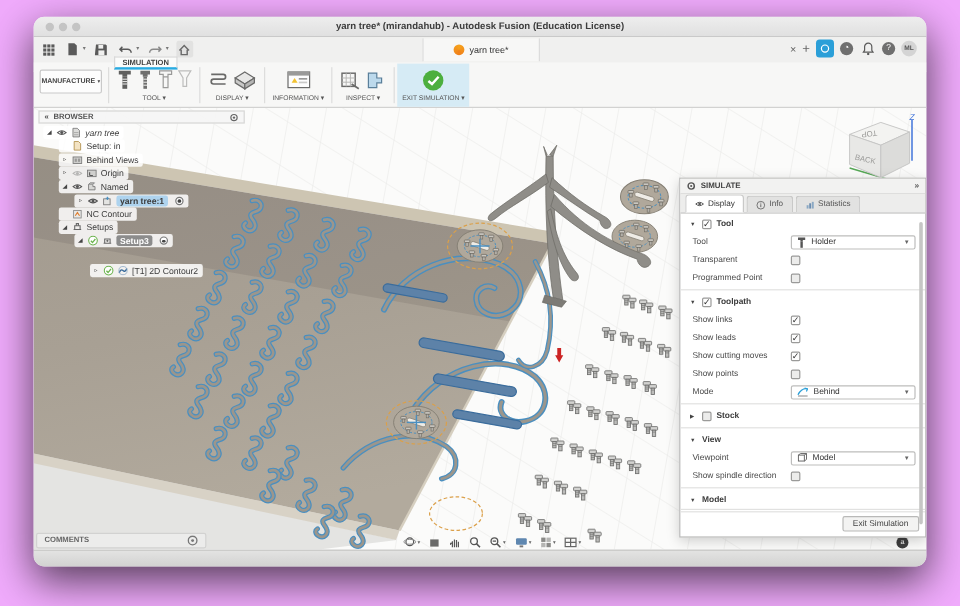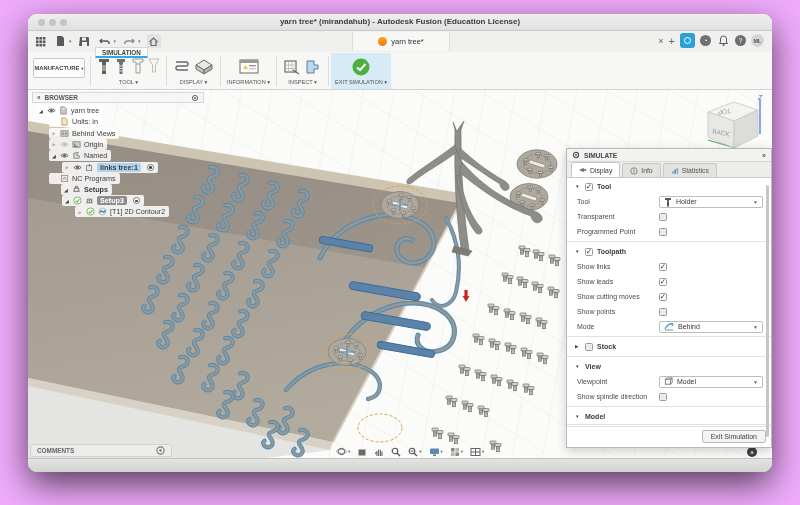--- a/index.html
+++ b/index.html
@@ -461,21 +461,21 @@
         <div class="br-header">
           <span>«</span>
           <span>BROWSER</span>
           <span class="grow"></span>
           <svg width="8" height="8">
               <circle cx="4" cy="4" r="2.6" fill="none" stroke="#666" stroke-width="1"></circle>
               <circle cx="4" cy="4" r="1" fill="#666"></circle>
             </svg>
         </div>
         <div id="browser-rows" style="position: relative; height: 117px;">
-            <div class="br-row" style="top: 2px; left: 4px; position: absolute;">
+            <div class="br-row" style="top: 2px; left: 4px; position: absolute; font-style: italic;">
               <span class="br-pill">
                 <span class="br-exp">◢</span>
                 <span style="display: inline-flex;">
                   <svg width="9" height="9" viewBox="0 0 10 10">
                     <path d="M1,5 Q5,1.5 9,5 Q5,8.5 1,5 Z" fill="none" stroke="#555" stroke-width="1"></path>
                     <circle cx="5" cy="5" r="1.4" fill="#555"></circle>
                   </svg>
                 </span>
                 <span style="display: inline-flex;">
                   <svg width="9" height="9" viewBox="0 0 10 10">
@@ -487,21 +487,21 @@
               </span>
             </div>
             <div class="br-row" style="top: 13.3px; left: 17px; position: absolute;">
               <span class="br-pill">
                 <span class="br-exp"></span>
                 <span style="display: inline-flex;">
                   <svg width="9" height="9" viewBox="0 0 10 10">
                     <path d="M2,1 h4 l2,2 v6 h-6 z" fill="#f3e3c3" stroke="#b08f4a" stroke-width="0.8"></path>
                   </svg>
                 </span>
-                <span class="br-label">Units: in</span>
+                <span class="br-label">Setup: in</span>
               </span>
             </div>
             <div class="br-row" style="top: 24.6px; left: 17px; position: absolute;">
               <span class="br-pill">
                 <span class="br-exp">▹</span>
                 <span style="display: inline-flex;">
                   <svg width="9" height="9" viewBox="0 0 10 10">
                     <rect x="1" y="2" width="8" height="6" fill="#cfcfcd" stroke="#777" stroke-width="0.8"></rect>
                     <rect x="2.5" y="3.5" width="2" height="3" fill="#9a9a98"></rect>
                     <rect x="5.5" y="3.5" width="2" height="3" fill="#9a9a98"></rect>
@@ -554,37 +554,37 @@
                     <path d="M1,5 Q5,1.5 9,5 Q5,8.5 1,5 Z" fill="none" stroke="#555" stroke-width="1"></path>
                     <circle cx="5" cy="5" r="1.4" fill="#555"></circle>
                   </svg>
                 </span>
                 <span style="display: inline-flex;">
                   <svg width="9" height="9" viewBox="0 0 10 10">
                     <rect x="1.5" y="3" width="6" height="5.5" fill="#e4e4e2" stroke="#777" stroke-width="0.8"></rect>
                     <path d="M5,1 v3 M3.5,2.5 h3" stroke="#4a8fc0" stroke-width="1"></path>
                   </svg>
                 </span>
-                <span class="br-label sel-blue">links tree:1</span>
+                <span class="br-label sel-blue">yarn tree:1</span>
                 <span class="radio"></span>
               </span>
             </div>
             <div class="br-row" style="top: 69.8px; left: 17px; position: absolute;">
               <span class="br-pill">
                 <span class="br-exp"></span>
                 <span style="display: inline-flex;">
                   <svg width="9" height="9" viewBox="0 0 10 10">
                     <rect x="1.5" y="1.5" width="7" height="7" fill="#e9e9e7" stroke="#888" stroke-width="0.8"></rect>
                     <path d="M3,6.5 l2,-3 l2,3" stroke="#e07b2a" stroke-width="1" fill="none"></path>
                   </svg>
                 </span>
-                <span class="br-label">NC Programs</span>
-              </span>
-            </div>
-            <div class="br-row" style="top: 81.1px; left: 29px; position: absolute; font-weight: bold;">
+                <span class="br-label">NC Contour</span>
+              </span>
+            </div>
+            <div class="br-row" style="top: 81.1px; left: 17px; position: absolute;">
               <span class="br-pill">
                 <span class="br-exp">◢</span>
                 <span style="display: inline-flex;">
                   <svg width="9" height="9" viewBox="0 0 10 10">
                     <path d="M1.5,7 h7 M2.5,7 v-3.5 h5 v3.5" fill="none" stroke="#666" stroke-width="1"></path>
                     <path d="M4,3.5 v-2 h2 v2" fill="none" stroke="#666" stroke-width="1"></path>
                   </svg>
                 </span>
                 <span class="br-label">Setups</span>
               </span>
@@ -601,21 +601,21 @@
                 <span style="display: inline-flex;">
                   <svg width="9" height="9" viewBox="0 0 10 10">
                     <path d="M1.5,7.5 h7 M2.5,7.5 v-4 h5 v4" fill="none" stroke="#666" stroke-width="1"></path>
                     <circle cx="5" cy="5.2" r="1" fill="#666"></circle>
                   </svg>
                 </span>
                 <span class="br-label sel-dark">Setup3</span>
                 <span class="radio"></span>
               </span>
             </div>
-            <div class="br-row" style="top: 103px; left: 43px; position: absolute;">
+            <div class="br-row" style="top: 117px; left: 43px; position: absolute;">
               <span class="br-pill">
                 <span class="br-exp">▹</span>
                 <span style="display: inline-flex;">
                   <svg width="9" height="9" viewBox="0 0 10 10">
                     <circle cx="5" cy="5" r="4" fill="#fff" stroke="#6cb34e" stroke-width="1"></circle>
                     <path d="M3,5.2 L4.5,6.8 L7.2,3.5" stroke="#6cb34e" stroke-width="1.2" fill="none"></path>
                   </svg>
                 </span>
                 <span style="display: inline-flex;">
                   <svg width="9" height="9" viewBox="0 0 10 10">

